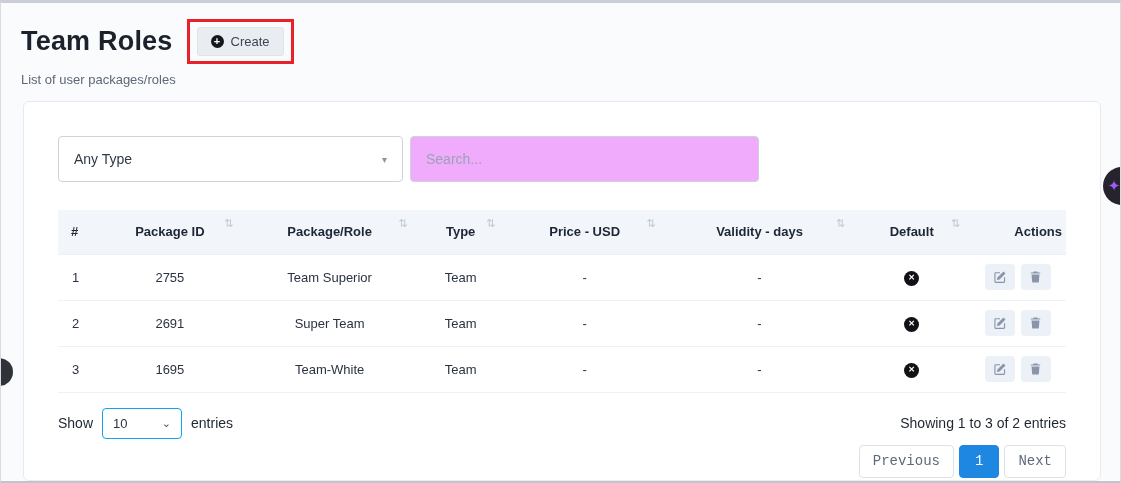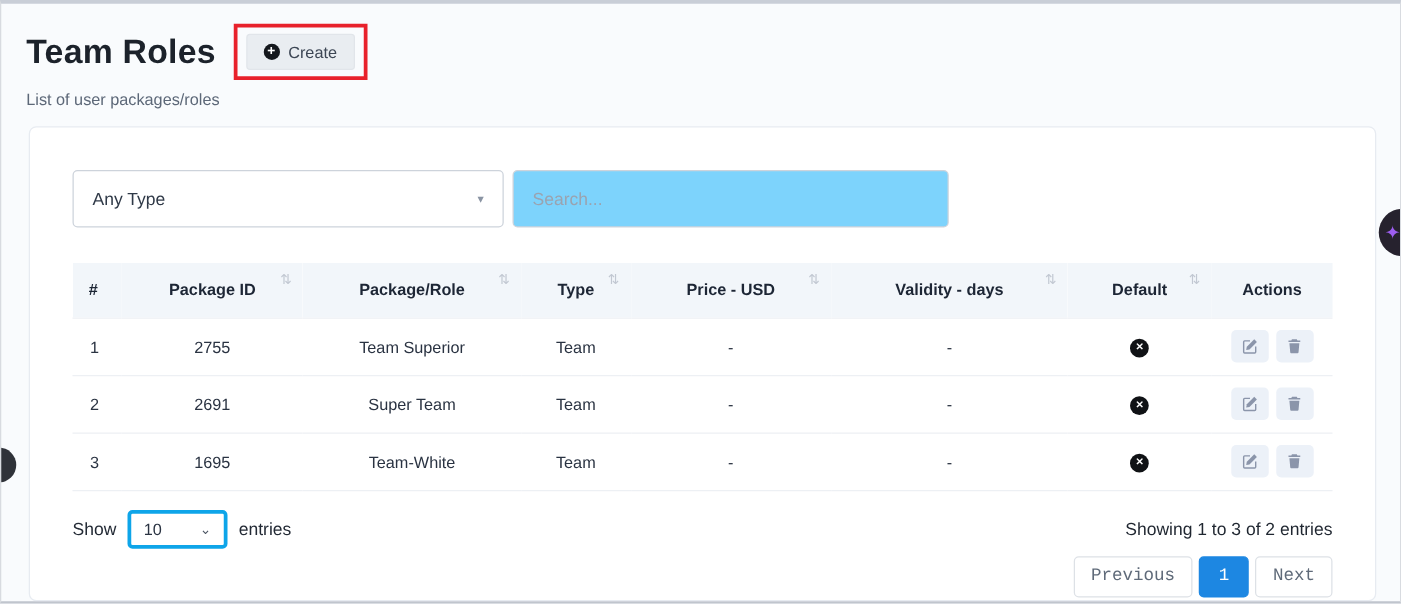--- a/index.html
+++ b/index.html
@@ -70,21 +70,21 @@
     display: flex; align-items: center; justify-content: space-between;
     padding: 0 15px;
     font-size: 14px; color: #2f3947;
     cursor: pointer;
   }
   .caret { color: #8a94a3; font-size: 10px; }
   .search-input {
     width: 349px; height: 46px;
     border: 1px solid #cdd3db; border-radius: 4px;
     padding: 0 15px; font-size: 14px; color: #2f3947;
-    outline: none; font-family: inherit; background: #7dd3fc;
+    outline: none; font-family: inherit; background: #f0abfc;
   }
   .search-input::placeholder { color: #9aa3b0; }
 
   
   table.roles {
     width: 100%;
     margin-top: 28px;
     border-collapse: collapse;
     table-layout: fixed;
   }
@@ -98,21 +98,21 @@
     position: relative;
     padding: 0 4px;
   }
   .roles th:nth-child(1) { width: 3.9%;  text-align: left; padding-left: 13px; }
   .roles th:nth-child(2) { width: 14.4%; margin-top: 45px; }
   .roles th:nth-child(3) { width: 17.3%; }
   .roles th:nth-child(4) { width: 8.7%;  }
   .roles th:nth-child(5) { width: 15.9%; }
   .roles th:nth-child(6) { width: 18.8%; }
   .roles th:nth-child(7) { width: 11.4%; }
-  .roles th:nth-child(8) { width: 9.6%;  }
+  .roles th:nth-child(8) { width: 9.6%; text-align: right;  }
   .sort {
     position: absolute; top: 7px; right: 9px;
     font-size: 11px; color: #c2c8d2; font-weight: 400;
     cursor: pointer;
   }
   .roles td {
     height: 46px;
     font-size: 13px;
     color: #2a3342;
     text-align: center;
@@ -138,21 +138,21 @@
   .action-btn svg { display: block; }
 
   
   .table-footer {
     display: flex; justify-content: space-between; align-items: center;
     margin-top: 15px;
   }
   .show-group { display: flex; align-items: center; gap: 9px; font-size: 14px; color: #232a35; }
   .page-size-select {
     width: 80px; height: 31px;
-    border: 3px solid #0ea5e9; border-radius: 4px;
+    border: 1px solid #0ea5e9; border-radius: 4px;
     background: #fff;
     display: flex; align-items: center; justify-content: space-between;
     padding: 0 10px;
     font-size: 13px; color: #2a3342;
     cursor: pointer;
   }
   .chevron { color: #4a5462; font-size: 11px; }
   .showing-text { font-size: 14px; color: #1f2630; }
   .pagination-row { display: flex; justify-content: flex-end; gap: 5px; margin-top: 6px; font-family: Liberation Mono, monospace; }
   .page-btn {

